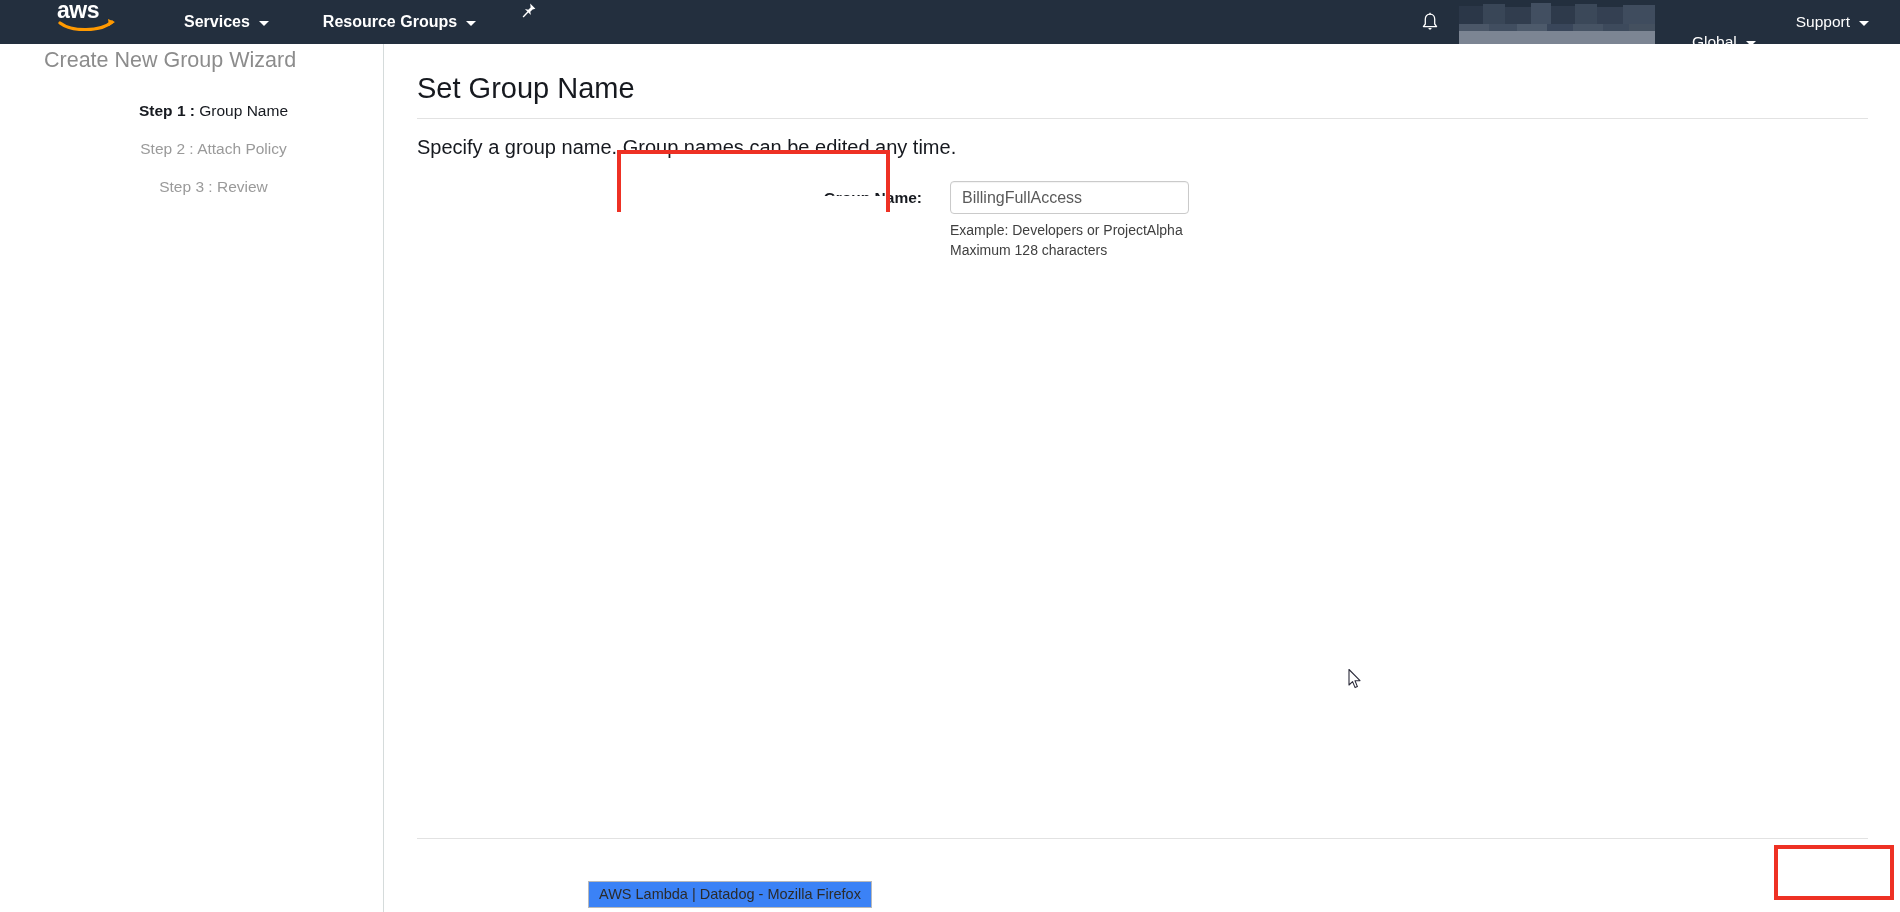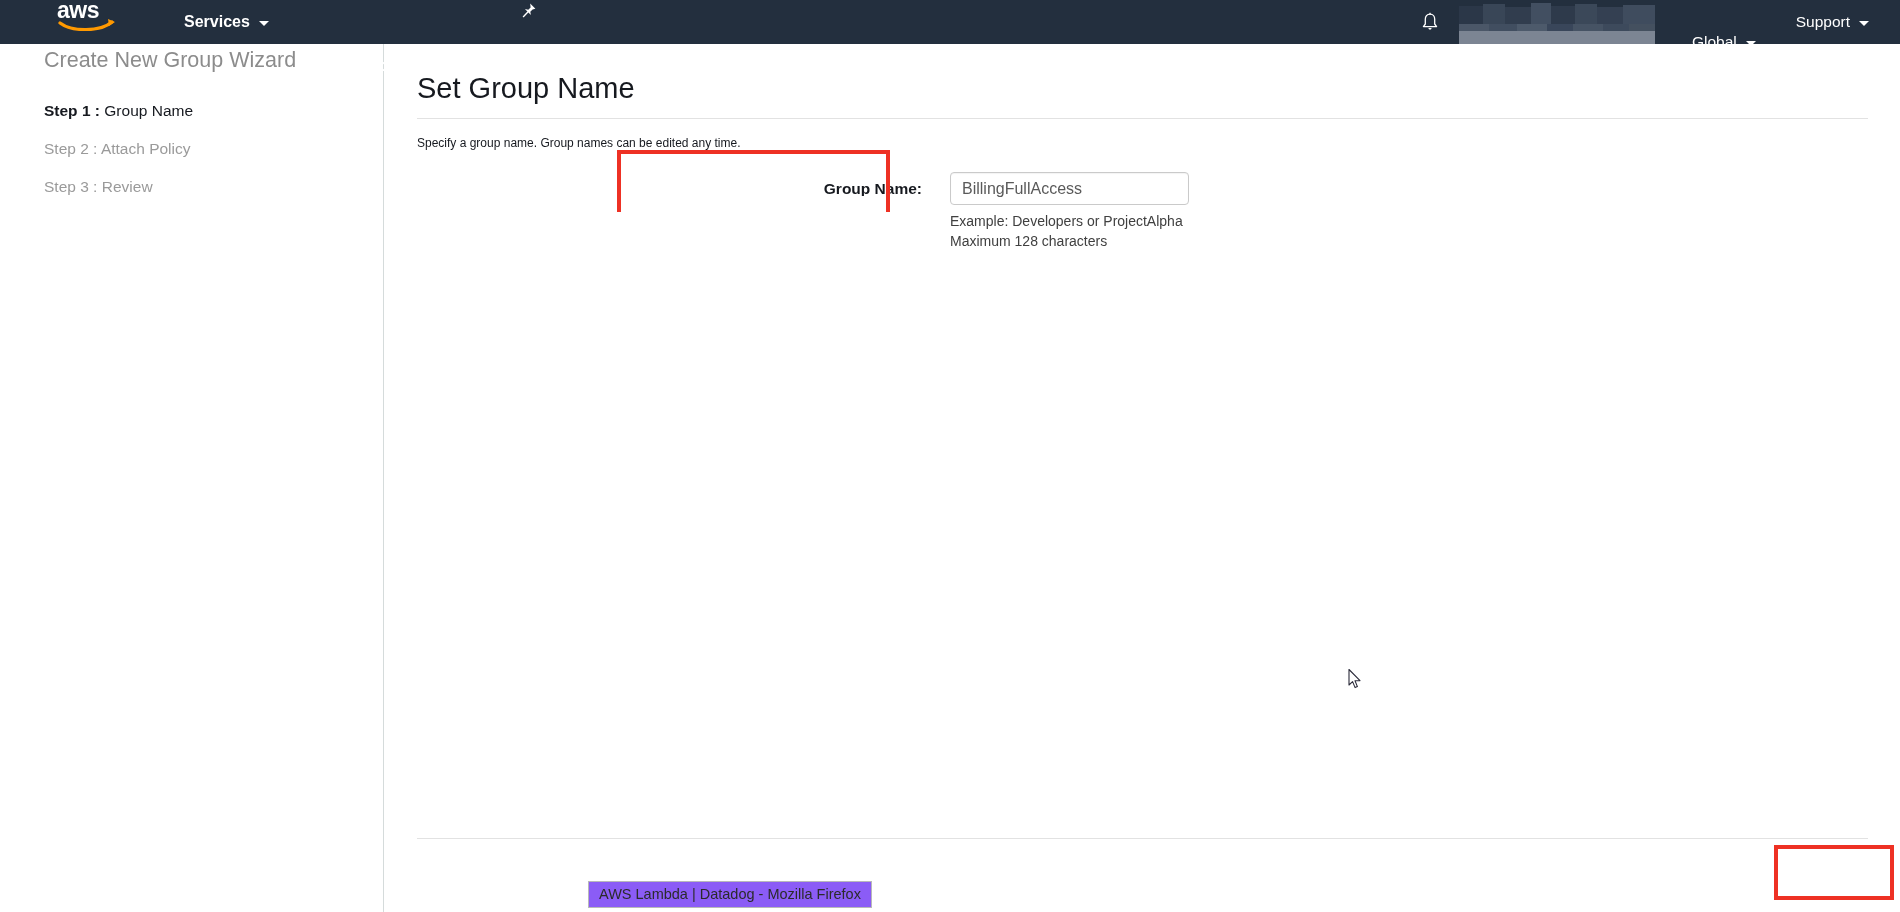--- a/index.html
+++ b/index.html
@@ -48,21 +48,21 @@
   .nav-item .caret {
     display: inline-block;
     margin-left: 9px;
     width: 0; height: 0;
     border-left: 5px solid transparent;
     border-right: 5px solid transparent;
     border-top: 5px solid #ffffff;
     position: relative; top: 1px;
   }
   #nav-services { margin-left: 54px; }
-  #nav-resource-groups { margin-left: 32px; margin-top: 44px; }
+  #nav-resource-groups { margin-left: 32px; }
 
   .pin-icon {
     margin-left: 30px;
     width: 22px; height: 22px;
     display: flex; align-items: center; justify-content: center;
     cursor: pointer;
   }
 
   .nav-right {
     margin-left: auto;
@@ -102,21 +102,21 @@
     background: #ffffff;
     border-right: 1px solid #d5dbdb;
   }
   .wizard-title {
     margin: 0 0 0 44px;
     font-size: 21.5px;
     font-weight: normal;
     color: #8c8c8c;
     line-height: 32px;
   }
-  .steps { margin-top: 16px; list-style: none; }
+  .steps { margin-top: 16px; list-style: none; text-align: center; }
   .step {
     margin-left: 44px;
     font-size: 15.5px;
     line-height: 38px;
     color: #9a9a9a;
     cursor: pointer;
     white-space: nowrap;
   }
   .step.active { color: #16191f; }
   .step.active .step-num { font-weight: bold; color: #16191f; }
@@ -135,21 +135,21 @@
     color: #16191f;
     line-height: 40px;
   }
   .title-rule {
     margin: 10px 32px 0 32px;
     height: 1px;
     background: #e2e2e2;
   }
   .page-desc {
     margin: 17px 0 0 32px;
-    font-size: 12px;
+    font-size: 20px;
     color: #16191f;
   }
 
   .form-row {
     margin-top: 22px;
     display: flex;
     align-items: flex-start;
     position: relative;
   }
   .form-label {
@@ -235,21 +235,21 @@
     border-radius: 4px;
     padding: 9px 18px;
     cursor: pointer;
     white-space: nowrap;
   }
 
   
   .taskbar-item {
     position: absolute;
     left: 588px; bottom: 4px;
-    background: #8b5cf6;
+    background: #3b82f6;
     border: 1px solid #b9b9b9;
     padding: 4px 10px 5px 10px;
     font-size: 14.5px;
     color: #2b2b2b;
     font-family: "Liberation Sans", sans-serif;
     white-space: nowrap;
     cursor: pointer;
     z-index: 50;
   }
 

